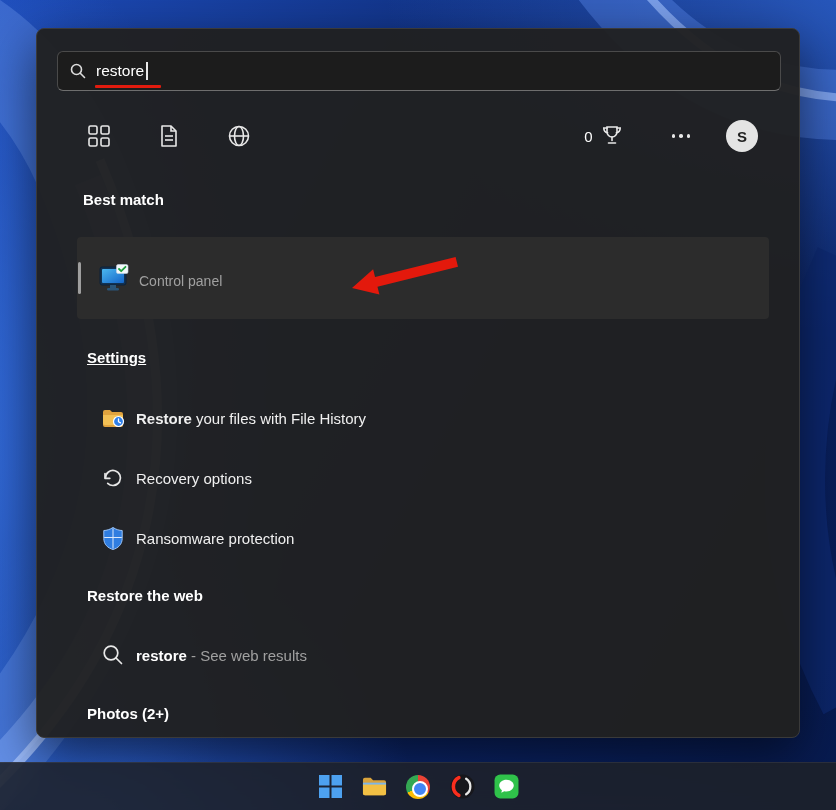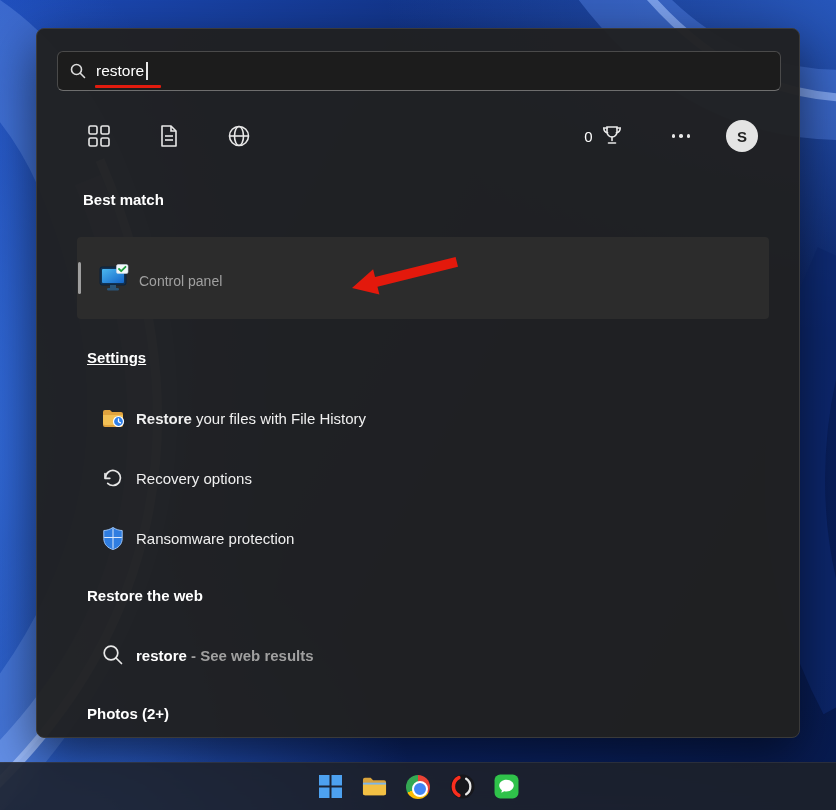--- a/index.html
+++ b/index.html
@@ -68,21 +68,21 @@
   
   .item-row { position:absolute; left:64px; height:48px; display:flex;
     align-items:center; cursor:pointer; width:560px; }
   .row-1 { top:365px; } .row-2 { top:425px; } .row-3 { top:485px; }
   .row-web { top:602px; }
   .item-icon { width:24px; height:24px; margin-right:11px; flex:0 0 auto; }
   .item-icon svg { width:24px; height:24px; display:block; }
   .item-label { font-size:15px; color:#f0f0f0; }
   .item-label b { font-weight:700; }
   .web-term { font-weight:600; color:#ffffff; }
-  .web-suffix { color:#a0a0a0; font-weight:700; }
+  .web-suffix { color:#a0a0a0; font-weight:400; }
 
   
   .arrow-annotation { position:absolute; left:344px; top:246px; width:130px;
     height:60px; pointer-events:none; }
 
   
   .taskbar { position:absolute; left:0; right:0; bottom:0; height:48px;
     background:rgba(30,33,41,0.88); border-top:1px solid rgba(255,255,255,0.07);
     backdrop-filter:blur(18px); display:flex; align-items:center; justify-content:center;
     gap:19px; }

